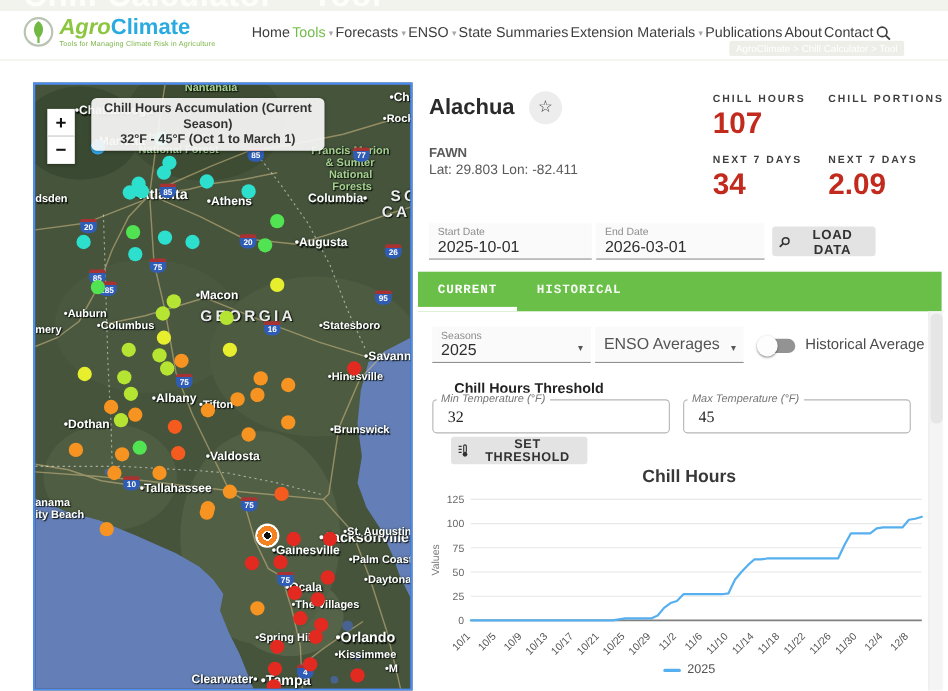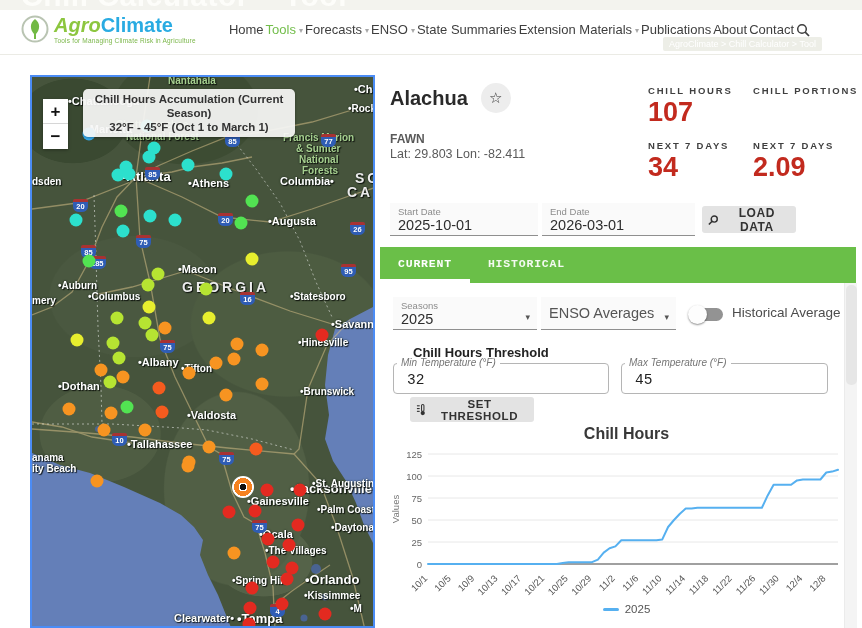--- a/index.html
+++ b/index.html
@@ -89,21 +89,21 @@
   #f-seasons { left:13px; top:222px; width:144px; }
   #f-enso    { left:161px; top:222px; width:135px; }
   .toggle { position:absolute; left:310px; top:233px; width:33px; height:13px; background:#939393; border-radius:7px; cursor:pointer; }
   .toggle .thumb { position:absolute; left:-2px; top:-3px; width:19px; height:19px; border-radius:50%;
                    background:#fdfdfd; box-shadow:0 1px 2px rgba(0,0,0,.45); }
   .toggle-label { position:absolute; left:352px; top:230px; font-size:13.5px; color:#4c4c4c; }
 
   .thr-title { position:absolute; left:13px; top:270px; font-size:13px; font-weight:700; color:#222;margin-left:20px; }
   .ofield { position:absolute; height:31px; border:1px solid #b5b5b5; border-radius:4px; background:#fff; }
   .ofield .olabel { position:absolute; left:3px; top:-7px; background:#fff; padding:0 4px; font-size:10px; color:#757575; white-space:nowrap;font-style:italic; }
-  .ofield input { border:none; outline:none; margin:7px 0 0 11px; font-size:14.5px; color:#222; width:75%; font-family:Liberation Mono, monospace; background:transparent; }
+  .ofield input { border:none; outline:none; margin:7px 0 0 11px; font-size:14.5px; color:#222; width:75%; font-family:Liberation Serif, serif; background:transparent; }
   #f-min { left:13px; top:288px; width:216px; }
   #f-max { left:241px; top:288px; width:207px; }
   #set-btn { left:30px; top:322px; width:124px; height:25px; font-size:11.5px; }
 
   .chart-title { position:absolute; left:10px; top:350px; width:455px; text-align:center;
                  font-size:16px; font-weight:700; color:#383838; padding-left:18px; }
   #chart-svg { position:absolute; left:10px; top:371px; width:455px; height:156px; overflow:visible; }
   .legend { position:absolute; left:10px; top:528px; width:455px; display:flex; align-items:center;
             justify-content:center; gap:6px; padding-left:18px; }
   .legend .dash { width:16px; height:3px; border-radius:2px; }

